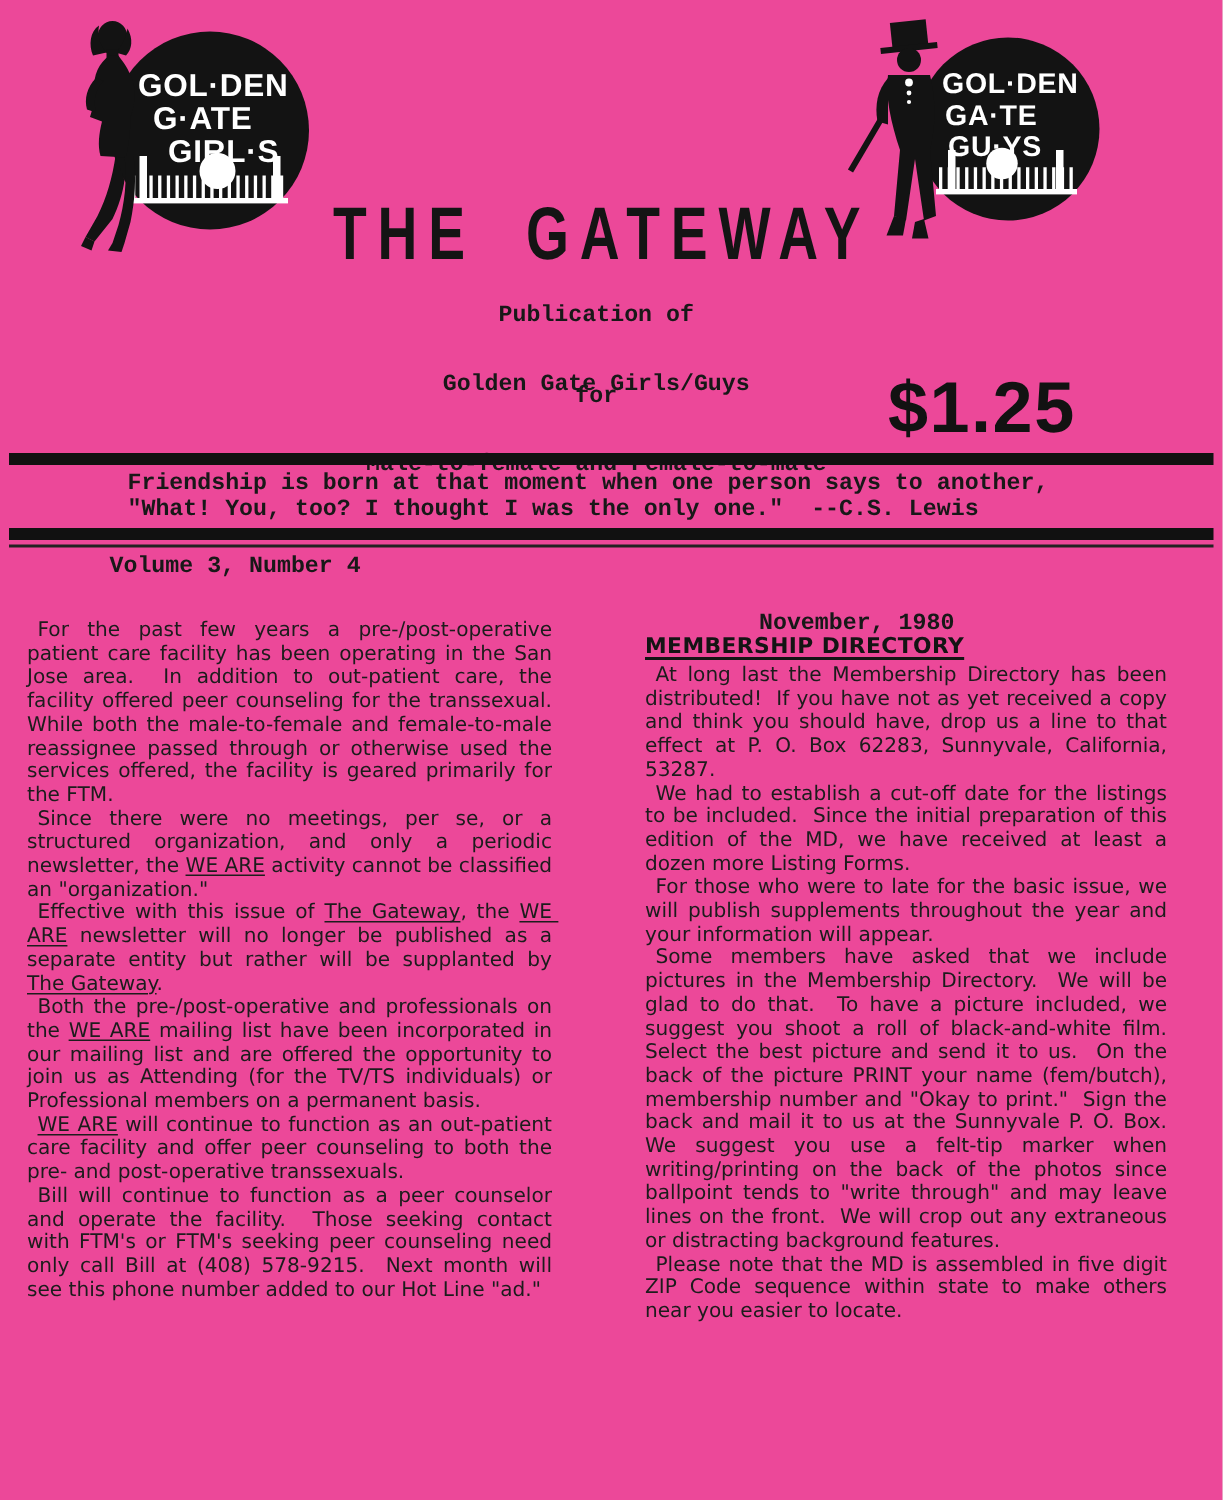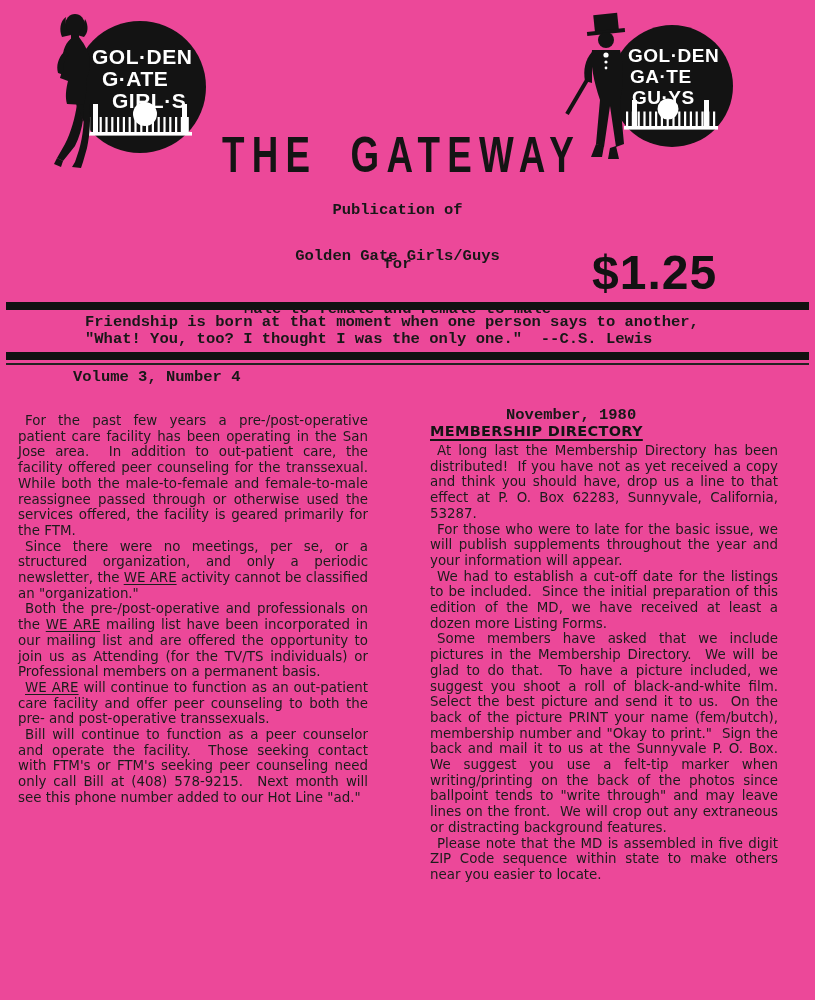--- a/index.html
+++ b/index.html
@@ -146,30 +146,31 @@
   <div class="bar bar-bottom"></div>
   <div class="bar-thin"></div>
 
   <div class="issue-volume mono">Volume 3, Number 4</div>
   <div class="issue-date mono">November, 1980</div>
 
   <article class="col col-left">
     <div>
         <p><span>For the past few years a pre-/post-operative patient care facility has been operating in the San Jose area.  In addition to out-patient care, the facility offered peer counseling for the transsexual.  While both the male-to-female and female-to-male reassignee passed through or otherwise used the services offered, the facility is geared primarily for the FTM.</span></p>
         <p><span>Since there were no meetings, per se, or a structured organization, and only a periodic newsletter, the </span><u>WE ARE</u><span> activity cannot be classified an "organization."</span></p>
+        <p><span>Effective with this issue of </span><u>The Gateway</u><span>, the </span><u>WE ARE</u><span> newsletter will no longer be published as a separate entity but rather will be supplanted by </span><u>The Gateway</u><span>.</span></p>
         <p><span>Both the pre-/post-operative and professionals on the </span><u>WE ARE</u><span> mailing list have been incorporated in our mailing list and are offered the opportunity to join us as Attending (for the TV/TS individuals) or Professional members on a permanent basis.</span></p>
         <p><u>WE ARE</u><span> will continue to function as an out-patient care facility and offer peer counseling to both the pre- and post-operative transsexuals.</span></p>
         <p><span>Bill will continue to function as a peer counselor and operate the facility.  Those seeking contact with FTM's or FTM's seeking peer counseling need only call Bill at (408) 578-9215.  Next month will see this phone number added to our Hot Line "ad."</span></p>
       </div>
   </article>
 
   <article class="col col-right">
     <h2>MEMBERSHIP DIRECTORY</h2>
     <div>
         <p><span>At long last the Membership Directory has been distributed!  If you have not as yet received a copy and think you should have, drop us a line to that effect at P. O. Box 62283, Sunnyvale, California, 53287.</span></p>
+        <p><span>We had to establish a cut-off date for the listings to be included.  Since the initial preparation of this edition of the MD, we have received at least a dozen more Listing Forms.</span></p>
         <p><span>For those who were to late for the basic issue, we will publish supplements throughout the year and your information will appear.</span></p>
-        <p><span>We had to establish a cut-off date for the listings to be included.  Since the initial preparation of this edition of the MD, we have received at least a dozen more Listing Forms.</span></p>
         <p><span>Some members have asked that we include pictures in the Membership Directory.  We will be glad to do that.  To have a picture included, we suggest you shoot a roll of black-and-white film.  Select the best picture and send it to us.  On the back of the picture PRINT your name (fem/butch), membership number and "Okay to print."  Sign the back and mail it to us at the Sunnyvale P. O. Box.  We suggest you use a felt-tip marker when writing/printing on the back of the photos since ballpoint tends to "write through" and may leave lines on the front.  We will crop out any extraneous or distracting background features.</span></p>
         <p><span>Please note that the MD is assembled in five digit ZIP Code sequence within state to make others near you easier to locate.</span></p>
       </div>
   </article>
 
 </div>
 
 </body></html>

